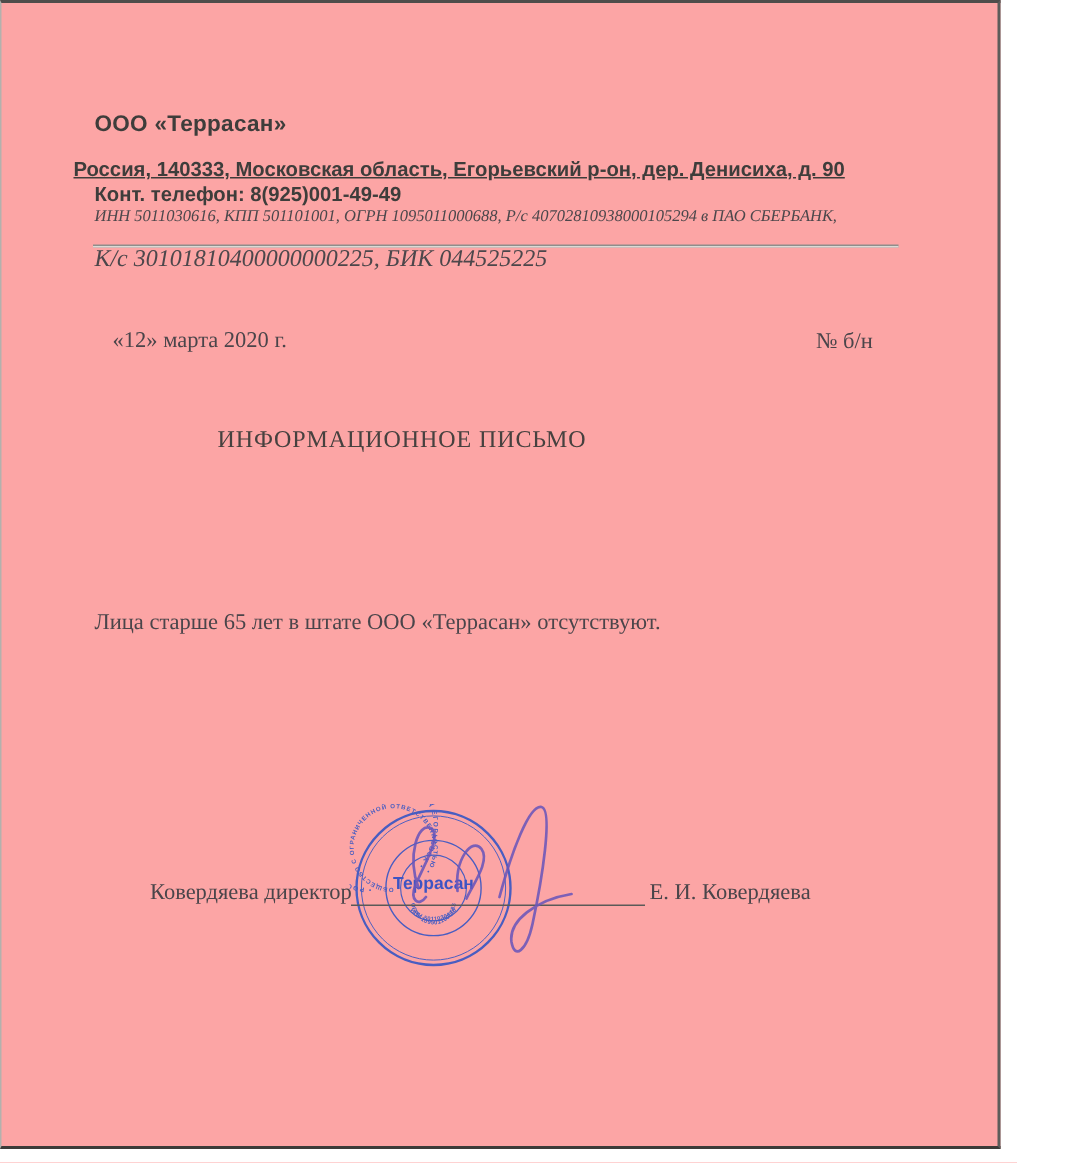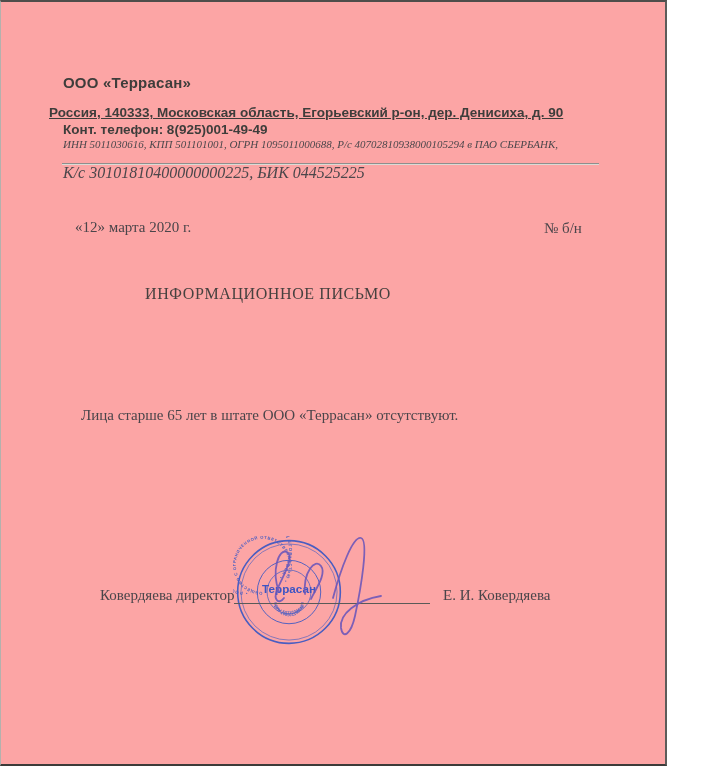--- a/index.html
+++ b/index.html
@@ -43,24 +43,24 @@
   .hdr-rule{
     left:61px;top:161px;width:537px;height:1px;background:#8f8e8c;
     border-bottom:1px solid #dcdad5;
   }
   .date-line{left:74px;top:217px;font-size:15px;color:#4a454a;}
   .number-line{left:543px;top:218px;font-size:15px;color:#4a454a;text-align:center;}
   .doc-title{
     left:0;top:283px;width:534px;text-align:center;
     font-size:16px;color:#46413f;letter-spacing:.6px;
   }
-  .body-text{left:62px;top:405px;font-size:15px;color:#4a454a;margin-left:18px;}
+  .body-text{left:62px;top:405px;font-size:15px;color:#4a454a;}
   .sig-role{left:99px;top:585px;font-size:15px;color:#4a454a;z-index:3;}
   .sig-line{left:233px;top:601px;width:196px;height:1px;background:#5a5a58;z-index:3;}
-  .sig-name{left:432px;top:585px;font-size:15px;color:#4a454a;z-index:3;margin-left:10px;}
+  .sig-name{left:432px;top:585px;font-size:15px;color:#4a454a;z-index:3;}
   .stamp-wrap{left:232px;top:534px;width:112px;height:112px;z-index:2;opacity:.92;}
   .sig-ink{left:248px;top:526px;width:142px;height:126px;z-index:4;}
   svg{display:block;}
 </style>
 </head>
 <body>
 
 <div class="page">
 
   <div class="abs hdr-company">ООО «Террасан»</div>

